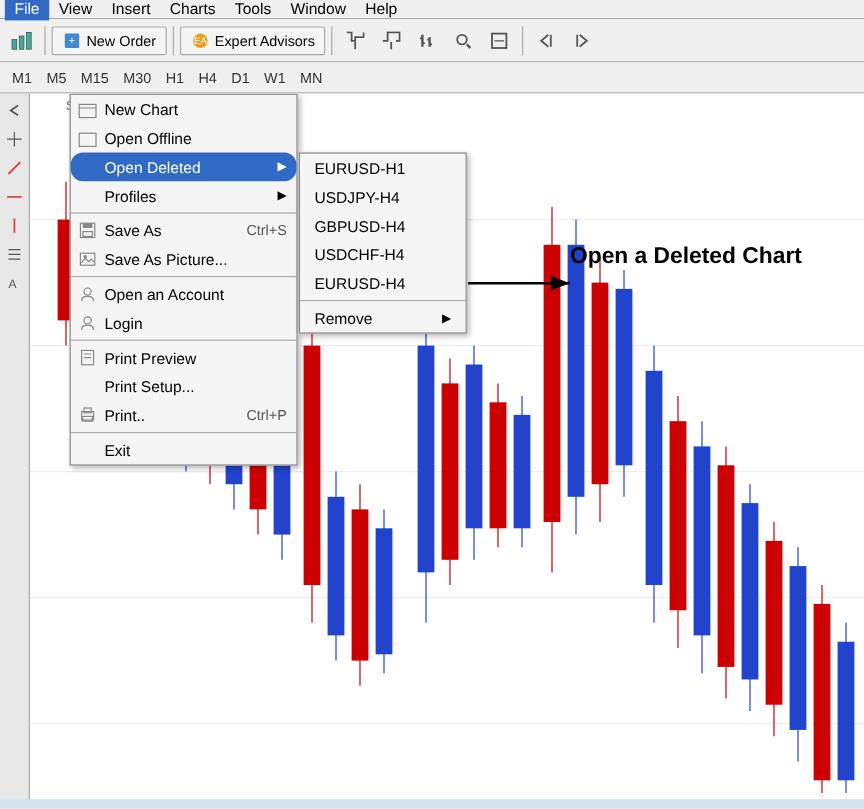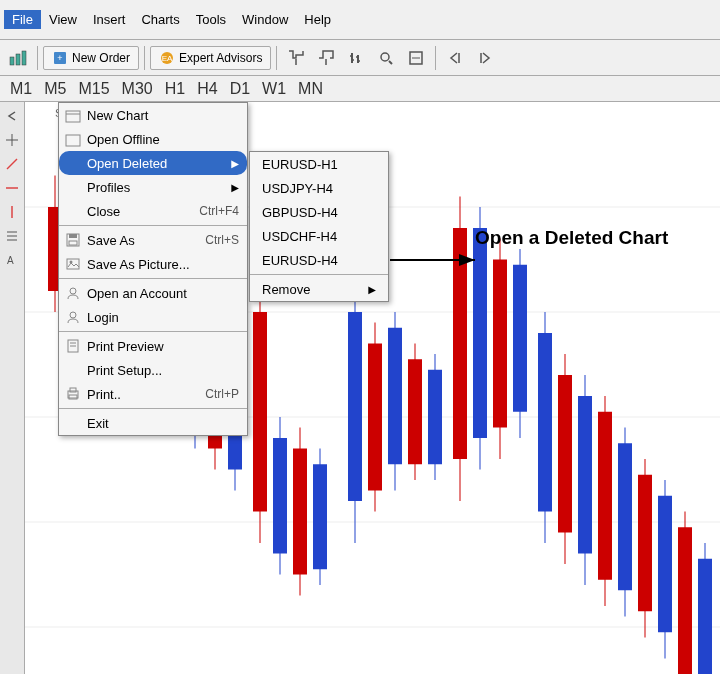--- a/index.html
+++ b/index.html
@@ -12,21 +12,21 @@
       overflow: hidden;
       position: relative;
     }
 
     
     .menu-bar {
       display: flex;
       align-items: center;
       background: #f0f0f0;
       border-bottom: 1px solid #aaa;
-      height: 40px;
+      height: 16px;
       padding: 0 4px;
     }
     .menu-item {
       padding: 2px 8px;
       cursor: pointer;
       font-size: 13px;
       color: #000;
     }
     .menu-item:hover, .menu-item.active {
       background: #316ac5;
@@ -92,21 +92,21 @@
     .timeframe-bar {
       display: flex;
       align-items: center;
       background: #f0f0f0;
       border-bottom: 1px solid #aaa;
       height: 26px;
       padding: 0 4px;
     }
     .tf-item {
       padding: 2px 6px;
-      font-size: 16px;
+      font-size: 12px;
       cursor: pointer;
       color: #333;
     }
 
     
     .main-area {
       display: flex;
       height: calc(674px - 86px);
       position: relative;
     }
@@ -547,25 +547,20 @@
             </div>
           </div>
         </div>
 
         <div class="dropdown-item">
           <span class="icon-area"></span>
           <span>Profiles</span>
           <span class="arrow">▶</span>
         </div>
 
-        <div class="dropdown-item">
-          <span class="icon-area"></span>
-          <span>Close</span>
-          <span class="shortcut">Ctrl+F4</span>
-        </div>
 
         <div class="dropdown-separator"></div>
 
         <div class="dropdown-item">
           <span class="icon-area">
             <svg width="14" height="14" viewBox="0 0 14 14">
               <rect x="1" y="1" width="12" height="12" fill="none" stroke="#888" stroke-width="1"></rect>
               <rect x="3" y="1" width="8" height="4" fill="#888"></rect>
               <rect x="3" y="8" width="8" height="4" fill="none" stroke="#888" stroke-width="1"></rect>
             </svg>

